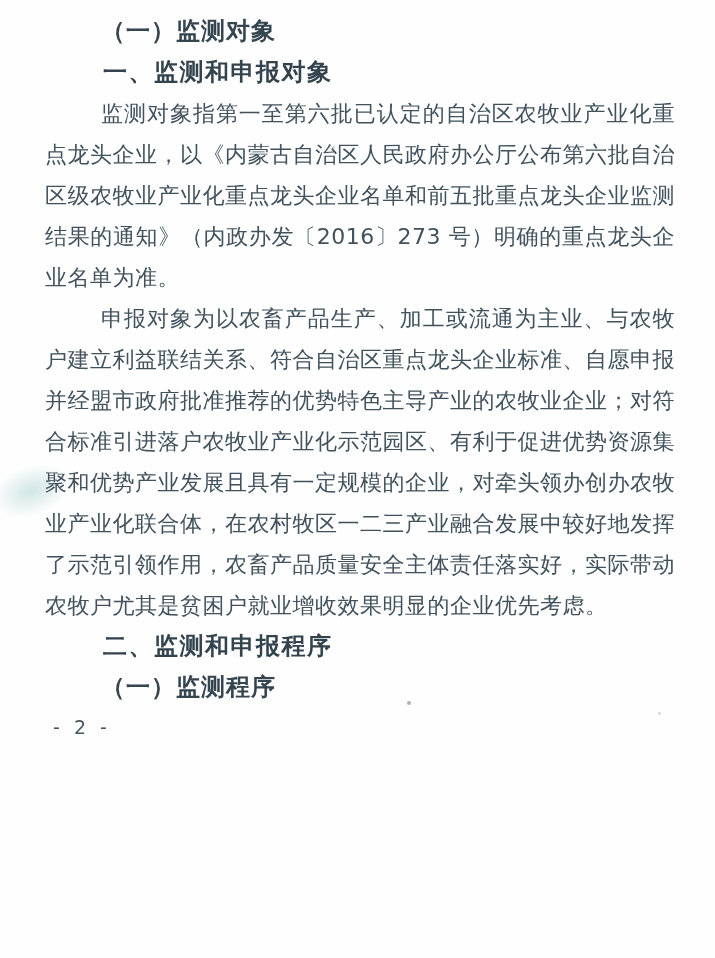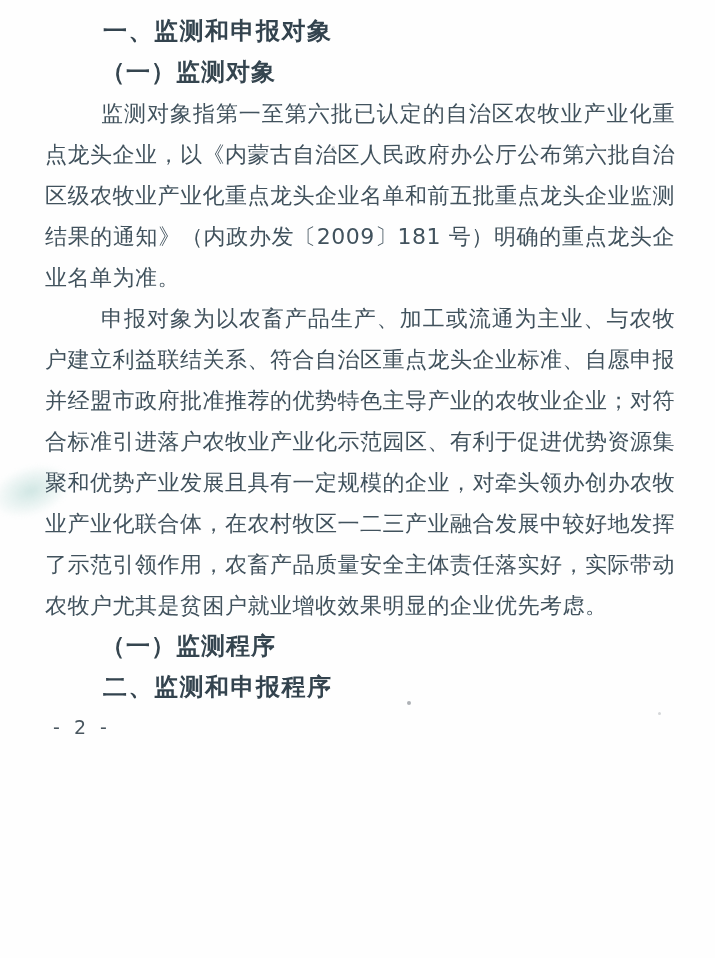--- a/index.html
+++ b/index.html
@@ -86,30 +86,30 @@
 
 <div class="page">
 
   <div class="smudge"></div>
   <div class="speck speck-1"></div>
   <div class="speck speck-2"></div>
   <div class="speck speck-3"></div>
 
   <div class="content">
 
+    <div class="block sub-heading">（一）监测对象</div>
+
     <div class="block section-heading">一、监测和申报对象</div>
 
-    <div class="block sub-heading">（一）监测对象</div>
-
-    <p class="block paragraph">监测对象指第一至第六批已认定的自治区农牧业产业化重点龙头企业，以《内蒙古自治区人民政府办公厅公布第六批自治区级农牧业产业化重点龙头企业名单和前五批重点龙头企业监测结果的通知》（内政办发〔2009〕181 号）明确的重点龙头企业名单为准。</p>
+    <p class="block paragraph">监测对象指第一至第六批已认定的自治区农牧业产业化重点龙头企业，以《内蒙古自治区人民政府办公厅公布第六批自治区级农牧业产业化重点龙头企业名单和前五批重点龙头企业监测结果的通知》（内政办发〔2016〕273 号）明确的重点龙头企业名单为准。</p>
 
 
     <p class="block paragraph">申报对象为以农畜产品生产、加工或流通为主业、与农牧户建立利益联结关系、符合自治区重点龙头企业标准、自愿申报并经盟市政府批准推荐的优势特色主导产业的农牧业企业；对符合标准引进落户农牧业产业化示范园区、有利于促进优势资源集聚和优势产业发展且具有一定规模的企业，对牵头领办创办农牧业产业化联合体，在农村牧区一二三产业融合发展中较好地发挥了示范引领作用，农畜产品质量安全主体责任落实好，实际带动农牧户尤其是贫困户就业增收效果明显的企业优先考虑。</p>
 
+    <div class="block section-heading">二、监测和申报程序</div>
+
     <div class="block sub-heading">（一）监测程序</div>
-
-    <div class="block section-heading">二、监测和申报程序</div>
 
 
     <div class="page-number">- 2 -</div>
 
   </div>
 </div>
 
 </body></html>

